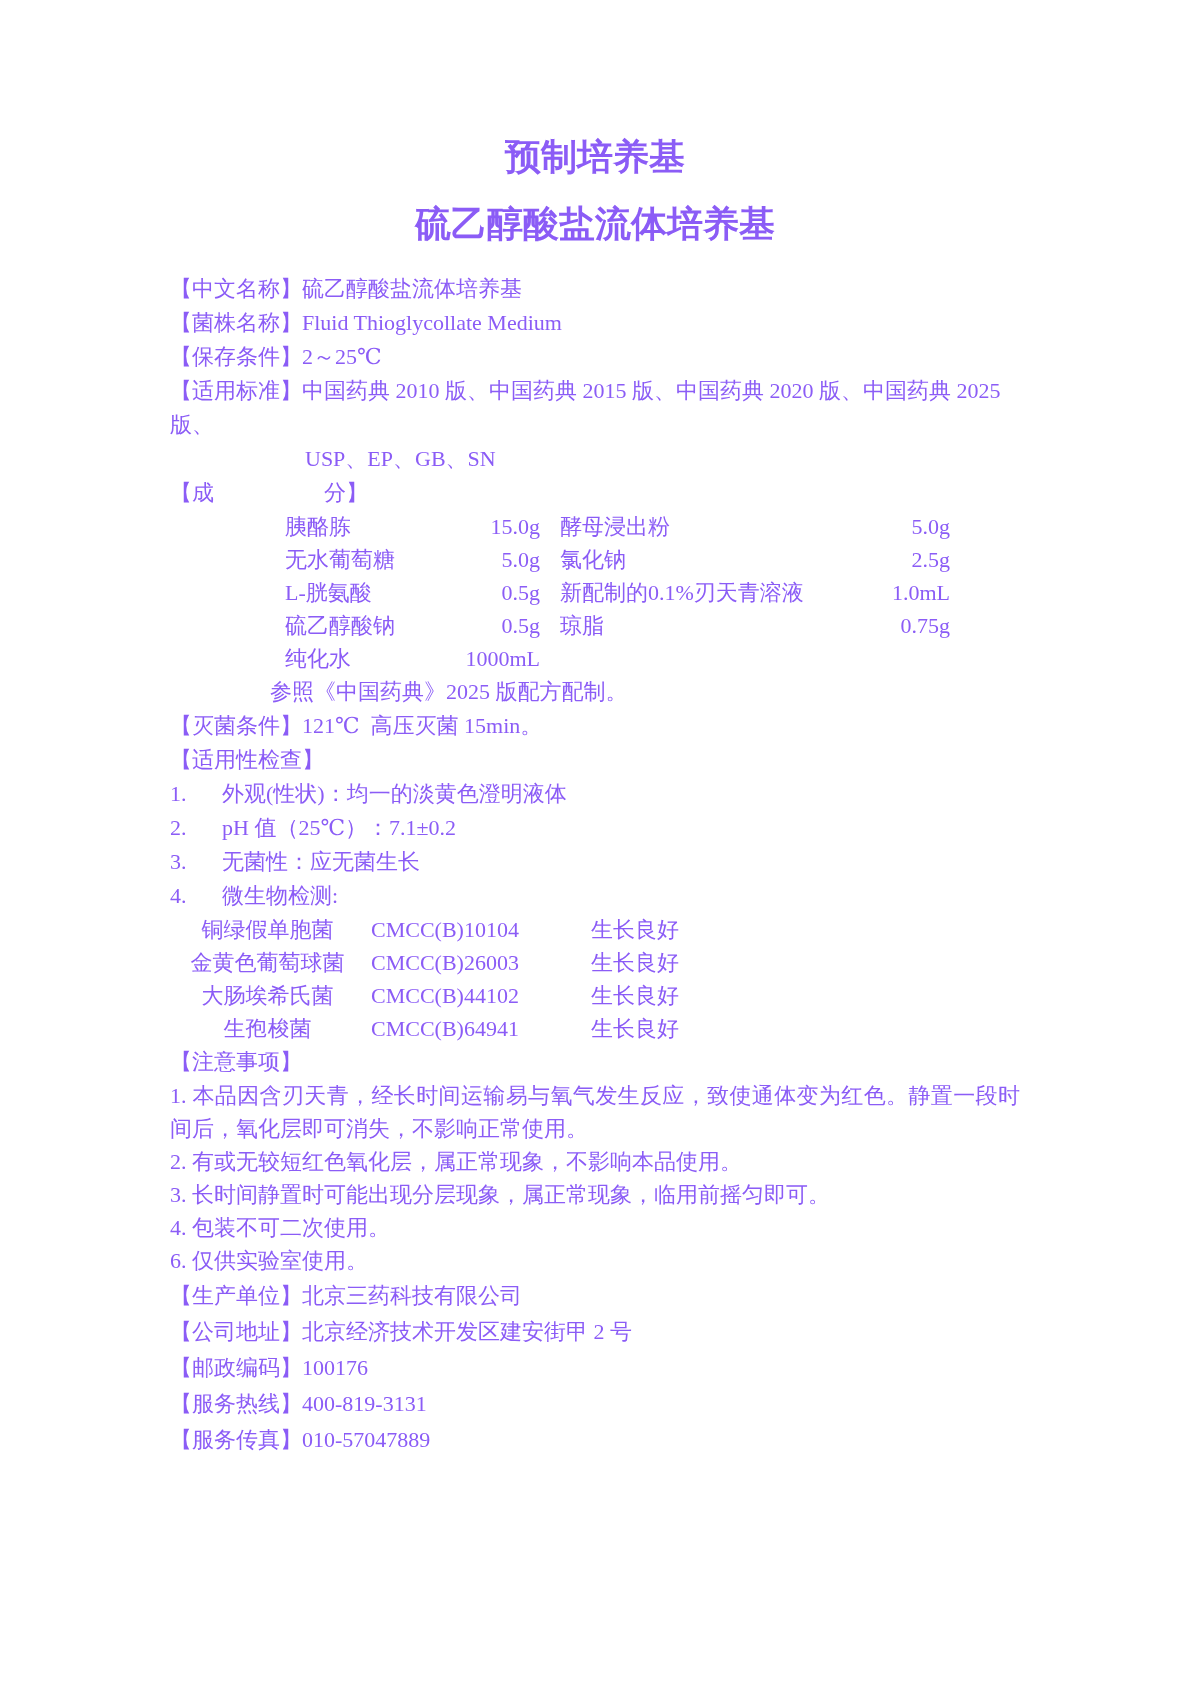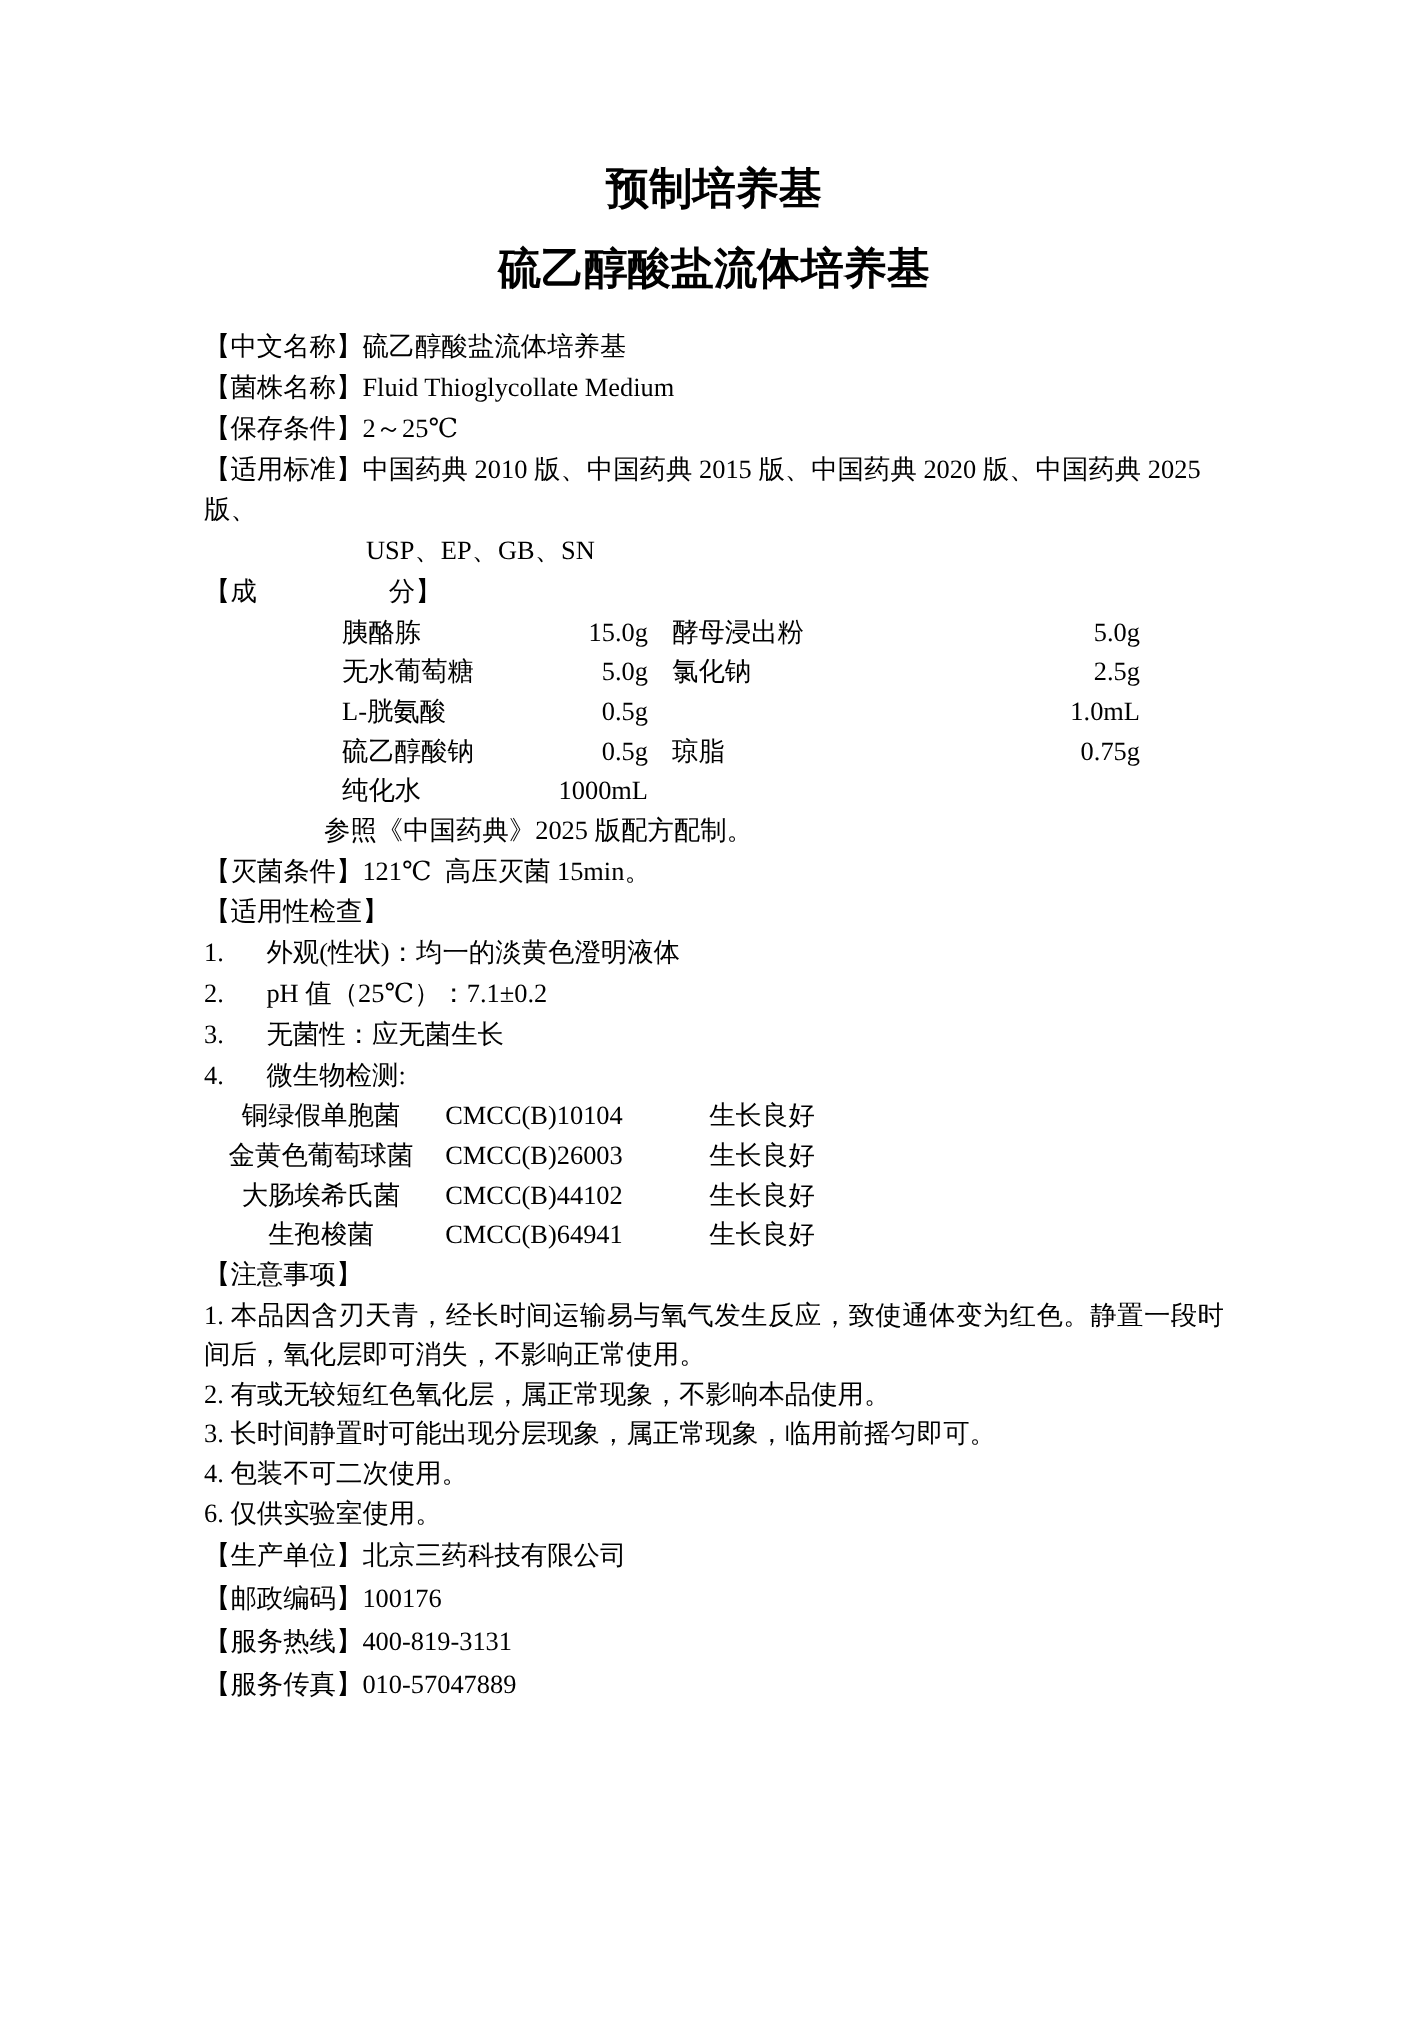--- a/index.html
+++ b/index.html
@@ -5,21 +5,21 @@
   html, body { margin: 0; padding: 0; background: #ffffff; }
   .page {
     position: relative;
     width: 1190px;
     height: 1683px;
     background: #ffffff;
     box-sizing: border-box;
     padding: 136px 170px 0 170px;
     font-family: "Liberation Serif", "DejaVu Serif", serif;
     font-size: 22px;
-    color: #000000;
+    color: #8b5cf6;
     overflow: hidden;
   }
   .doc-title {
     text-align: center;
     font-size: 36px;
     font-weight: 700;
     line-height: 43px;
     margin: 0;
   }
   .doc-title.first { margin-bottom: 24px; }
@@ -84,20 +84,21 @@
   </div>
   <div class="ing-row">
     <span class="ing-name1">无水葡萄糖</span>
       <span class="ing-amt1">5.0g</span>
       <span class="ing-name2">氯化钠</span>
       <span class="ing-amt2">2.5g</span>
   </div>
   <div class="ing-row">
     <span class="ing-name1">L-胱氨酸</span>
       <span class="ing-amt1">0.5g</span>
+      <span class="ing-name2">新配制的0.1%刃天青溶液</span>
       <span class="ing-amt2">1.0mL</span>
   </div>
   <div class="ing-row">
     <span class="ing-name1">硫乙醇酸钠</span>
       <span class="ing-amt1">0.5g</span>
       <span class="ing-name2">琼脂</span>
       <span class="ing-amt2">0.75g</span>
   </div>
   <div class="ing-row">
     <span class="ing-name1">纯化水</span>
@@ -153,17 +154,18 @@
   <div class="notes-wrap">
     <div class="line">【注意事项】</div>
     <p class="note-p">1. 本品因含刃天青，经长时间运输易与氧气发生反应，致使通体变为红色。静置一段时间后，氧化层即可消失，不影响正常使用。</p>
     <p class="note-p">2. 有或无较短红色氧化层，属正常现象，不影响本品使用。</p>
     <p class="note-p">3. 长时间静置时可能出现分层现象，属正常现象，临用前摇匀即可。</p>
     <p class="note-p">4. 包装不可二次使用。</p>
     <p class="note-p">6. 仅供实验室使用。</p>
   </div>
 
   <div class="footer-line"><span class="field-label">【生产单位】</span><span class="field-value">北京三药科技有限公司</span></div>
+  <div class="footer-line"><span class="field-label">【公司地址】</span><span class="field-value">北京经济技术开发区建安街甲 2 号</span></div>
   <div class="footer-line"><span class="field-label">【邮政编码】</span><span class="field-value">100176</span></div>
   <div class="footer-line"><span class="field-label">【服务热线】</span><span class="field-value">400-819-3131</span></div>
   <div class="footer-line"><span class="field-label">【服务传真】</span><span class="field-value">010-57047889</span></div>
 
 </div>
 
 </body></html>

